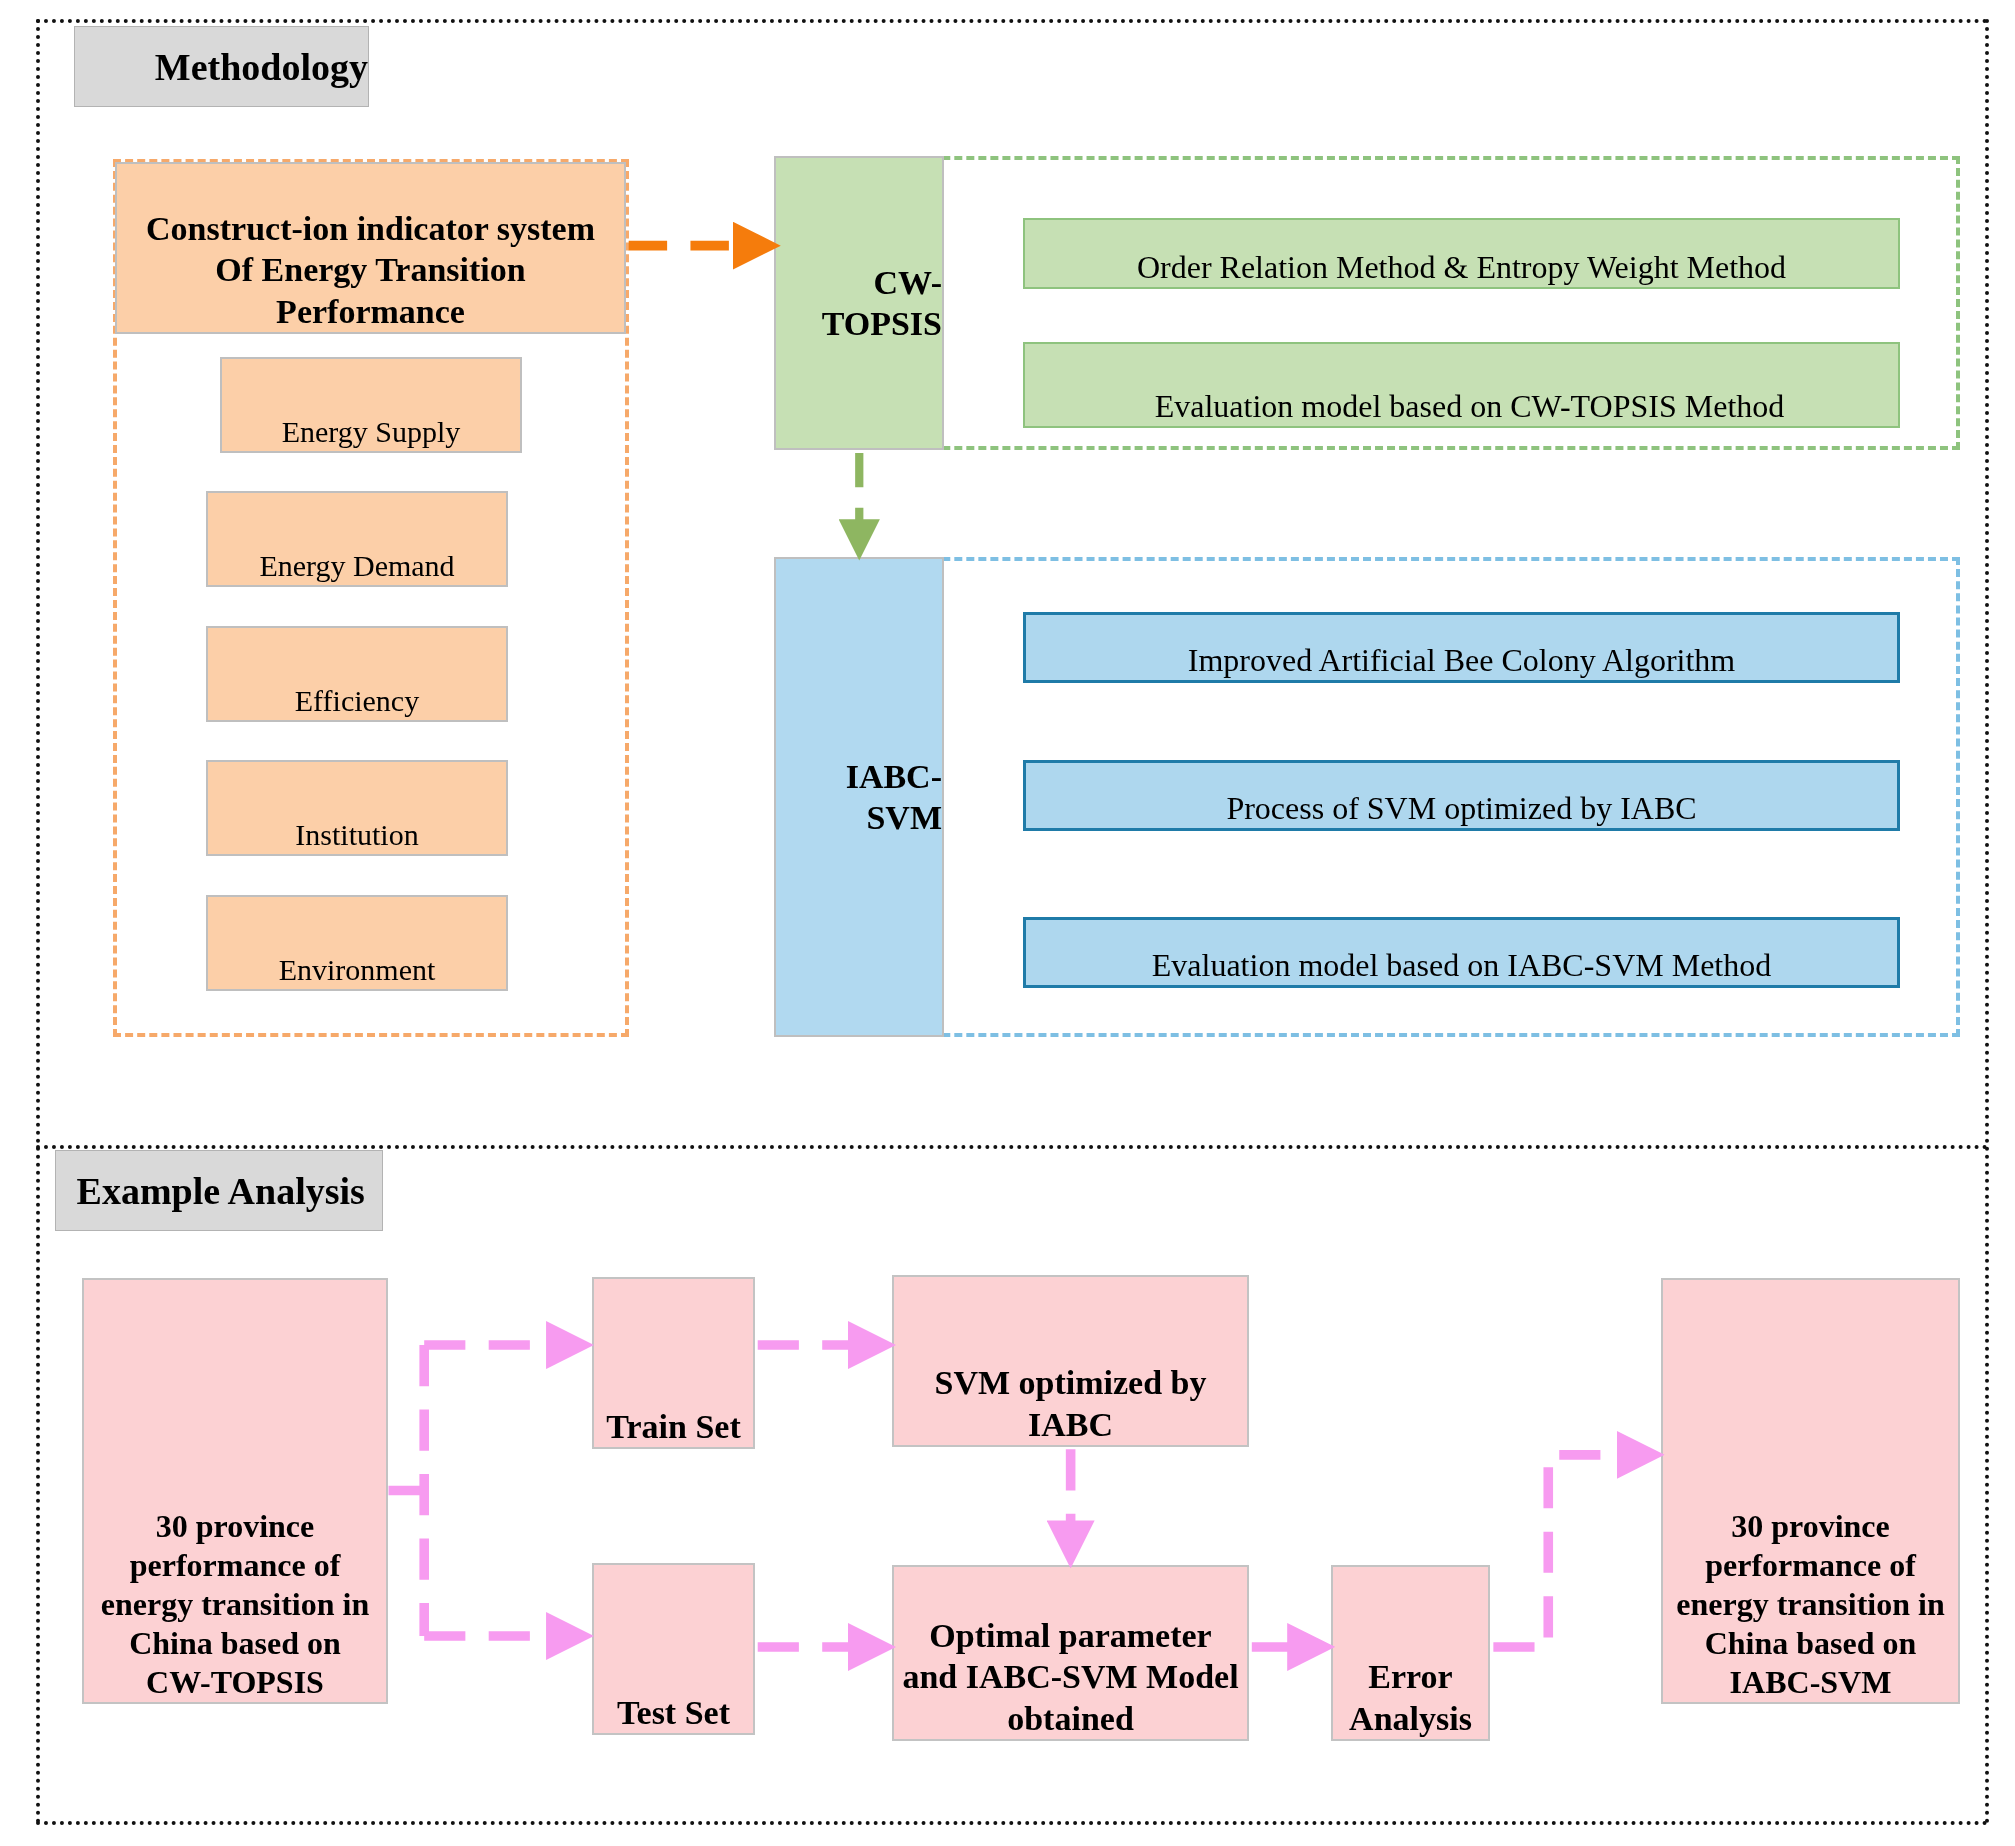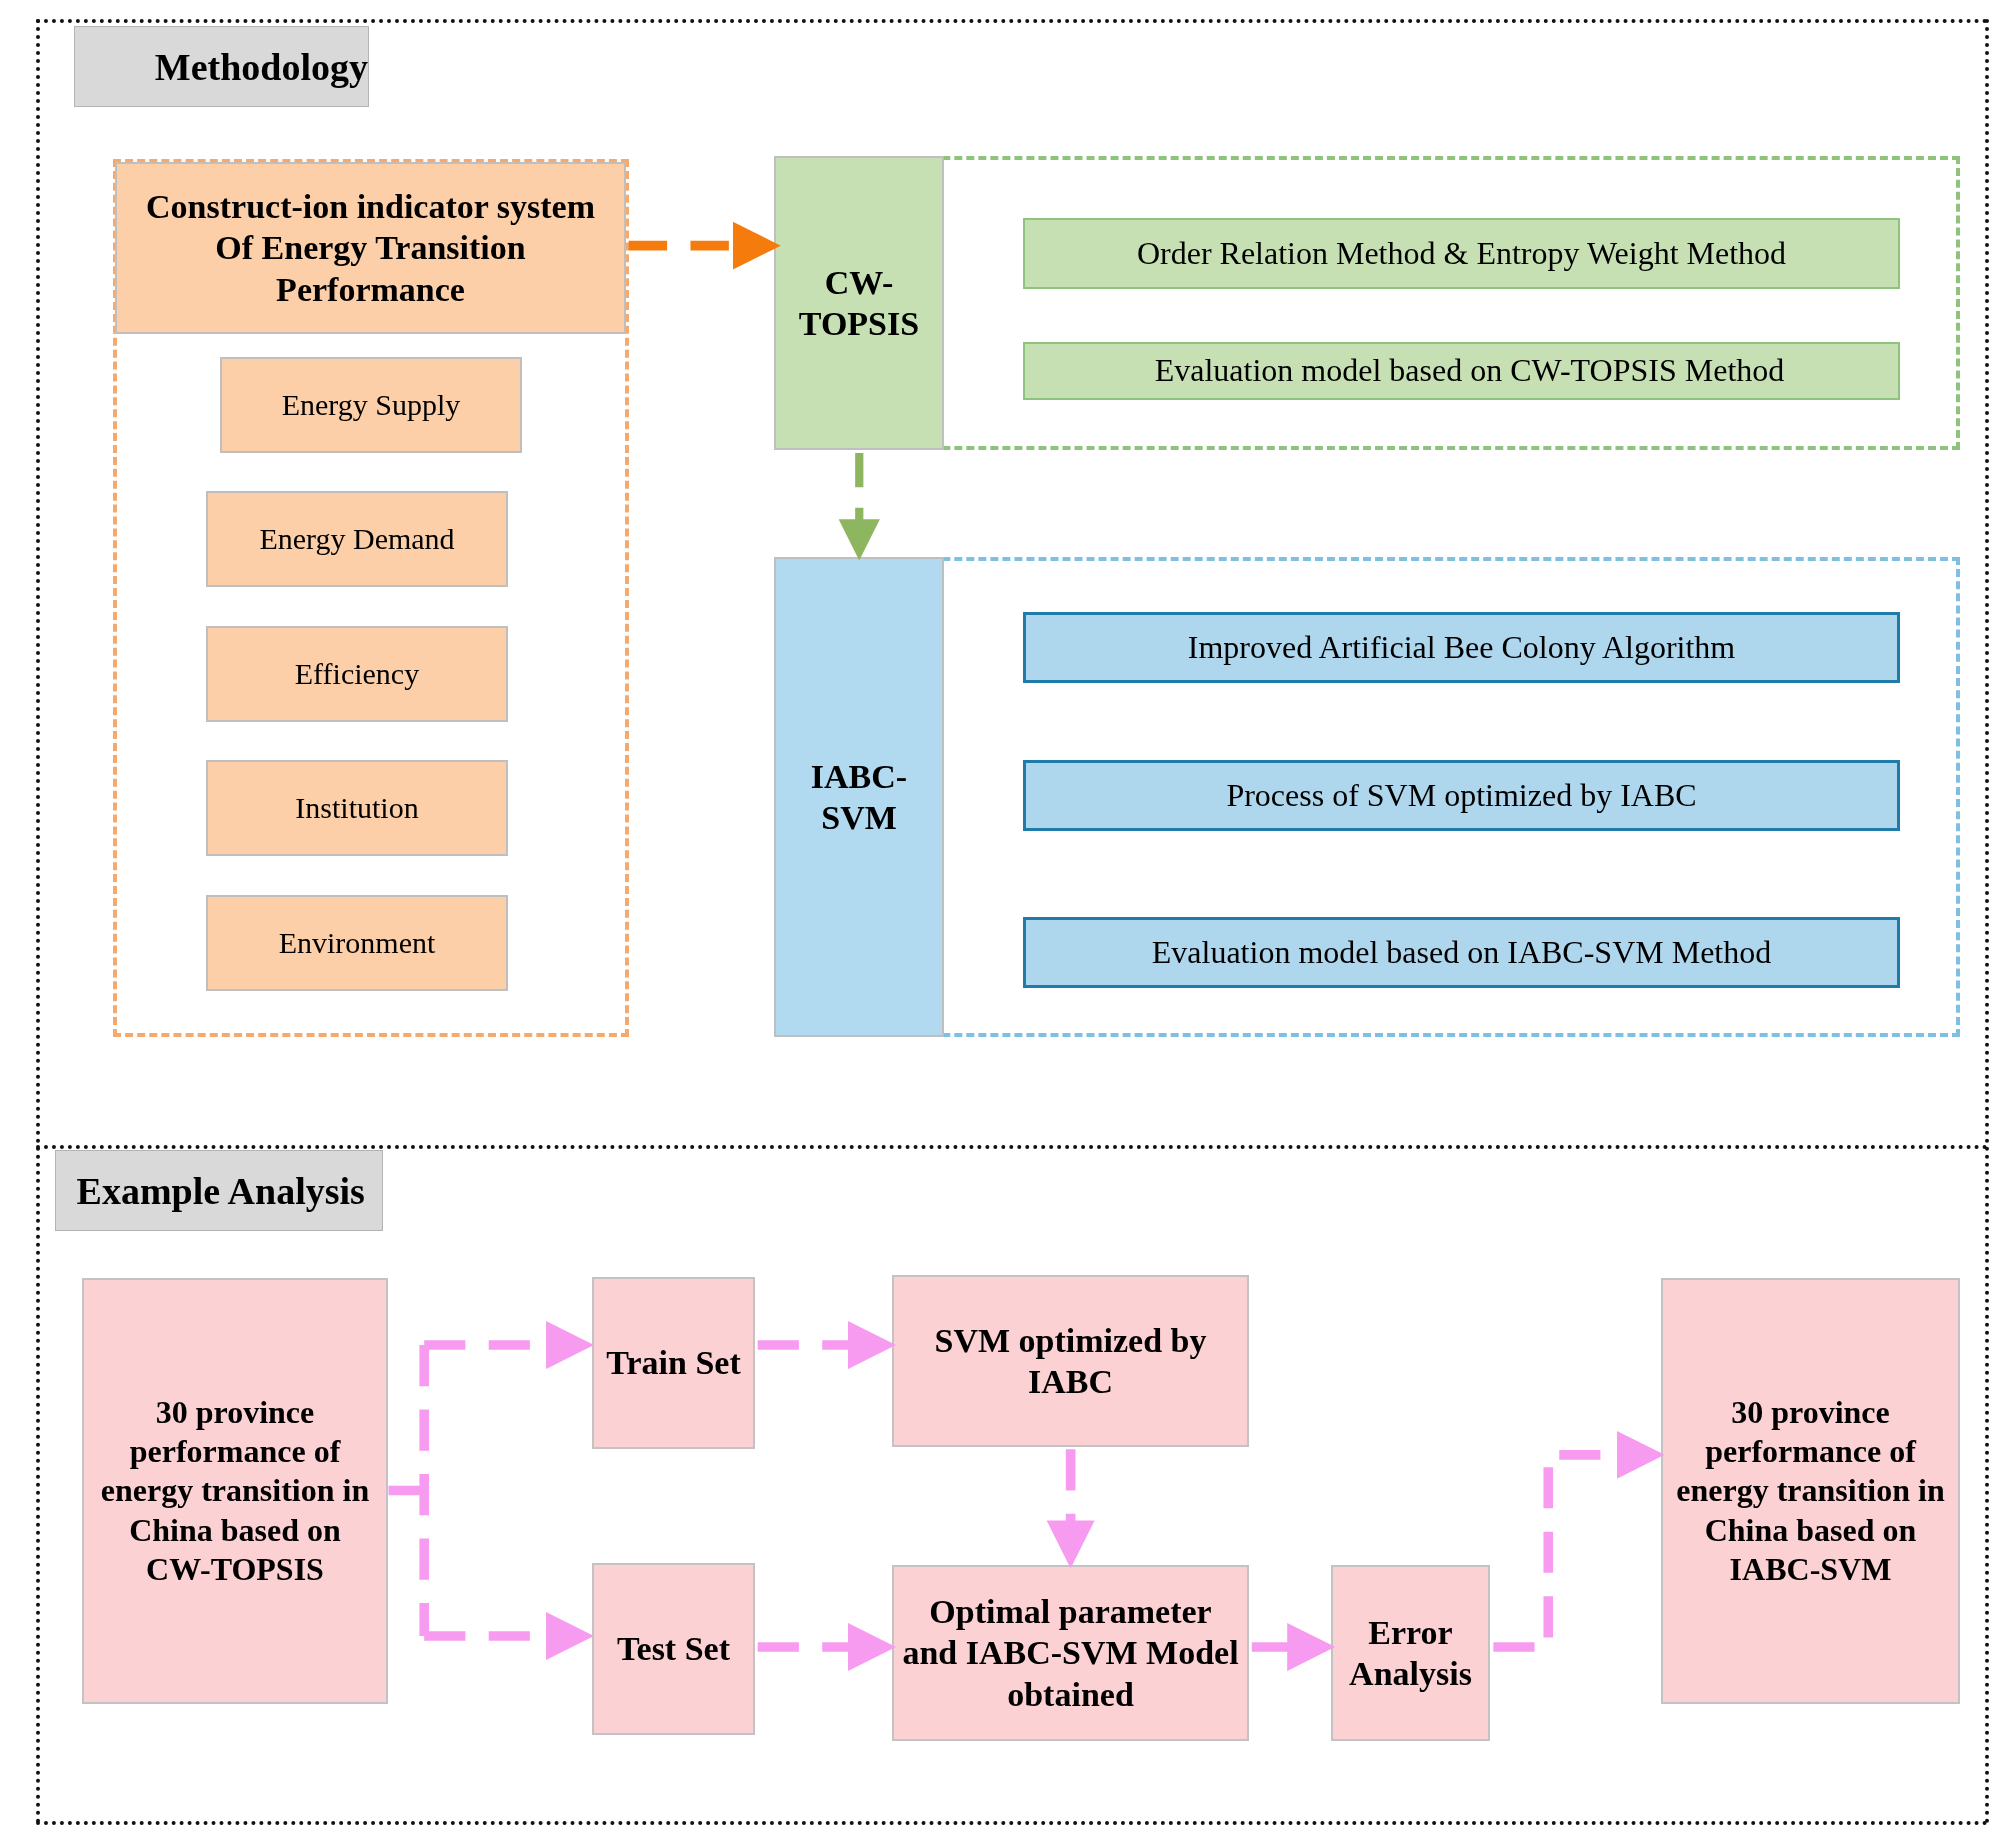--- a/index.html
+++ b/index.html
@@ -27,21 +27,21 @@
     display:flex;align-items:center;
     font-weight:bold;color:#000;
     box-sizing:border-box;
   }
   #chip-methodology{left:74px;top:26px;width:295px;height:81px;font-size:38px;padding-left:45px;justify-content:flex-end;}
   #chip-example{left:43px;top:1150px;width:328px;height:81px;font-size:38px;padding-left:20.6px;margin-left:12px;}
 
   
   .node{
     position:absolute;box-sizing:border-box;
-    display:flex;align-items:center;justify-content:center;text-align:center;
+    display:flex;align-items:flex-end;justify-content:center;text-align:center;
     color:#000;line-height:1.22;
   }
 
   
   .orange-fill{background:#fccfa8;border:2.1px solid #bfbfbf;}
   .orange-dashed-group{
     position:absolute;box-sizing:border-box;
     border:4.1px dashed #f6a96a;background:transparent;
   }
 
@@ -119,21 +119,21 @@
 
   <div class="node green-fill t-bold fs-50" style="left:774px;top:156px;width:170px;height:294px;flex-direction:column;">
     <span>CW-</span>
     <span>TOPSIS</span>
   </div>
 
   <div class="node green-item fs-46" style="left:1023px;top:218px;width:877px;height:71px;">
     <span>Order Relation Method &amp; Entropy Weight Method</span>
   </div>
 
-  <div class="node green-item fs-46" style="left:1023px;top:342px;width:877px;height:58px;padding-left:16px;">
+  <div class="node green-item fs-46" style="left:1023px;top:342px;width:877px;height:86px;padding-left:16px;">
     <span>Evaluation model based on CW-TOPSIS Method</span>
   </div>
 
   <div class="blue-dashed-group" style="left:774px;top:557px;width:1186px;height:480px;"></div>
 
   <div class="node blue-fill t-bold fs-50" style="left:774px;top:557px;width:170px;height:480px;flex-direction:column;">
     <span>IABC-</span>
     <span>SVM</span>
   </div>
 

